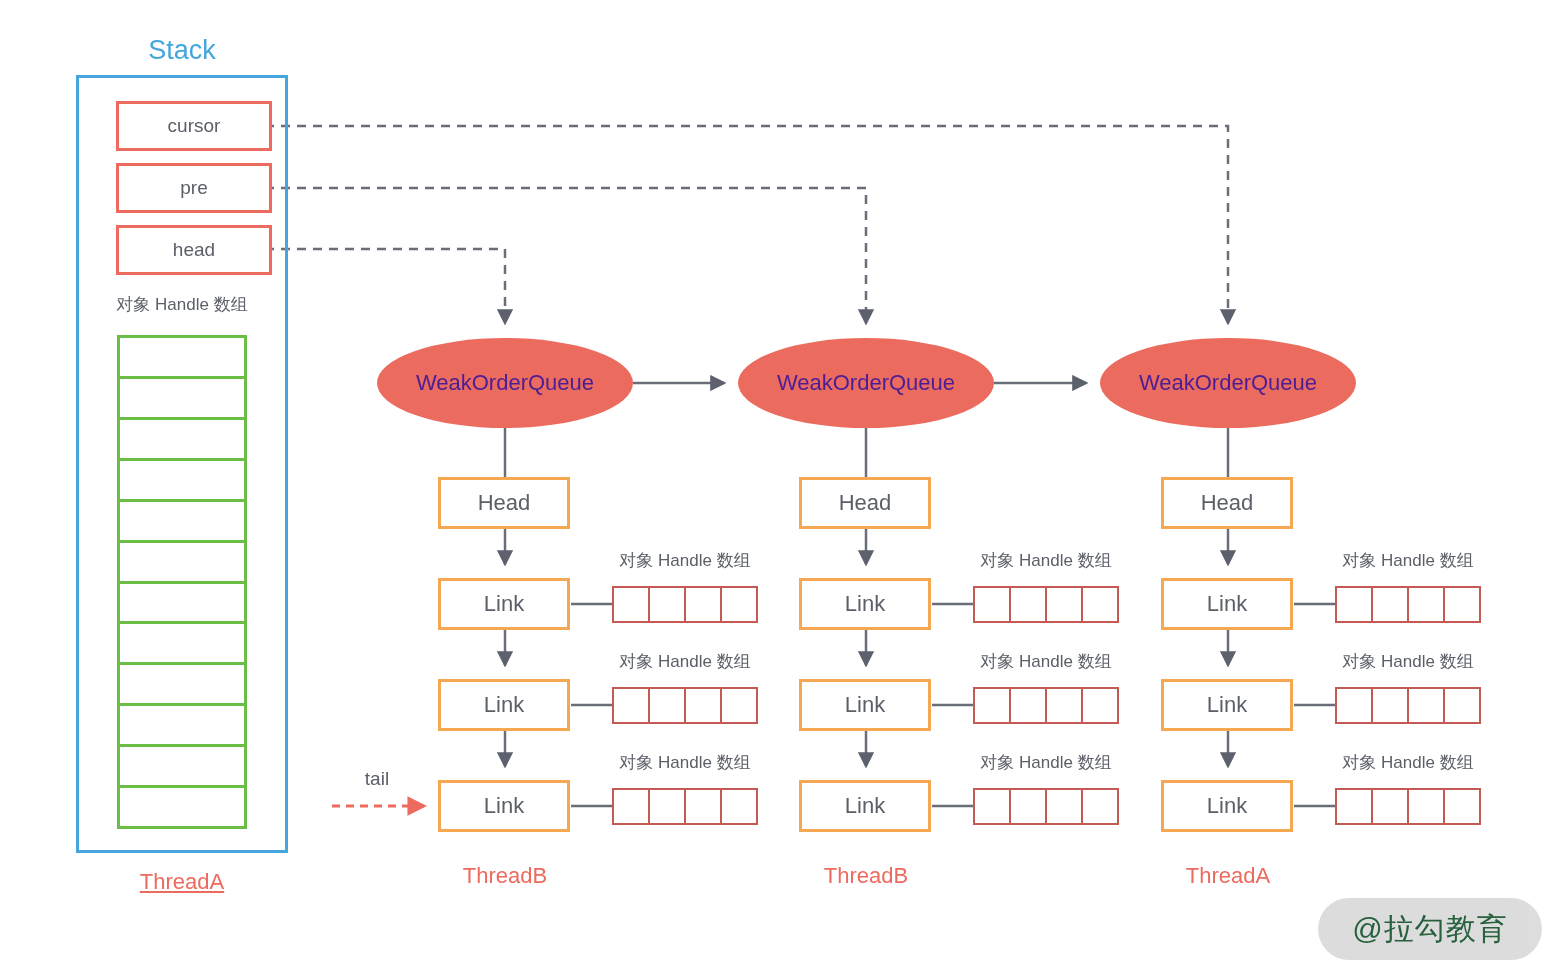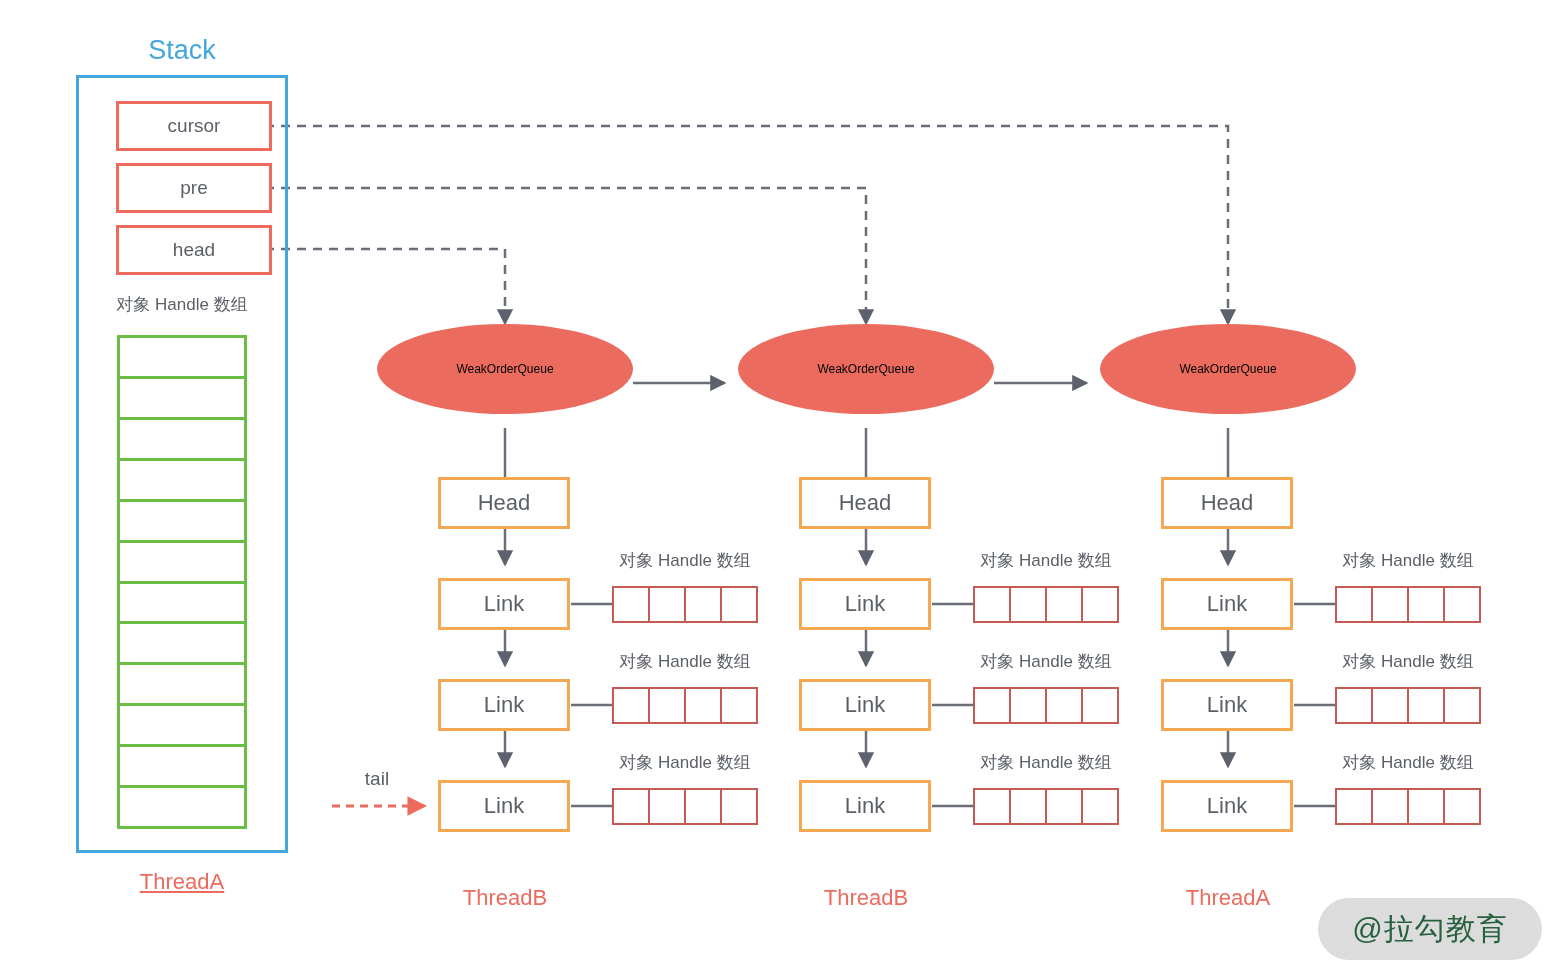--- a/index.html
+++ b/index.html
@@ -24,36 +24,36 @@
     color:var(--txt);font-size:17px;}
   .stack-cells{left:117px;top:322px;width:130px;height:494px;display:flex;flex-direction:column;}
   .stack-cells .cell{flex:1;border:3px solid var(--green);margin-top:-3px;background:#fff;}
   .stack-cells .cell:first-child{margin-top:0;}
   .threada-label{left:76px;top:856px;width:212px;text-align:center;
     color:var(--red);font-size:22px;font-weight:500;text-decoration:underline;}
 
   
   .thread-col{position:absolute;top:0;width:381px;height:969px;}
   .col-b{left:377px;} .col-c{left:738px;} .col-d{left:1100px;}
-  .ellipse{left:0;top:311px;width:256px;height:90px;border-radius:50%;
-    background:var(--ellipse);color:#000000;font-size:12px;
+  .ellipse{left:0;top:325px;width:256px;height:90px;border-radius:50%;
+    background:var(--ellipse);color:#4c1d95;font-size:22px;
     display:flex;align-items:center;justify-content:center;}
   .node-box{left:61px;width:132px;height:52px;border:3px solid var(--orange);
     display:flex;align-items:center;justify-content:center;
     color:var(--txt);font-size:22px;background:#fff;}
   .head-box{top:464px;}
   .link1{top:565px;} .link2{top:666px;} .link3{top:767px;}
   .arr-label{left:228px;width:160px;height:22px;text-align:center;
     color:var(--txt);font-size:17px;white-space:nowrap;}
   .al1{top:536px;} .al2{top:637px;} .al3{top:738px;}
   .harr{left:235px;width:146px;height:37px;display:flex;}
   .ha1{top:573px;} .ha2{top:674px;} .ha3{top:775px;}
   .harr .hcell{flex:1;border:2px solid var(--arr);margin-left:-2px;background:#fff;}
   .harr .hcell:first-child{margin-left:0;}
-  .thread-label{left:28px;top:872px;width:200px;text-align:center;
+  .thread-label{left:28px;top:850px;width:200px;text-align:center;
     color:var(--red);font-size:22px;font-weight:500;}
 
   
   .tail-label{left:347px;top:755px;width:60px;text-align:center;
     color:var(--txt);font-size:19px;}
 
   
   .watermark{left:1318px;top:885px;width:224px;height:62px;border-radius:31px;
     background:#dadada;color:#14532d;font-size:30px;letter-spacing:1px;
     display:flex;align-items:center;justify-content:center;opacity:0.92;}

